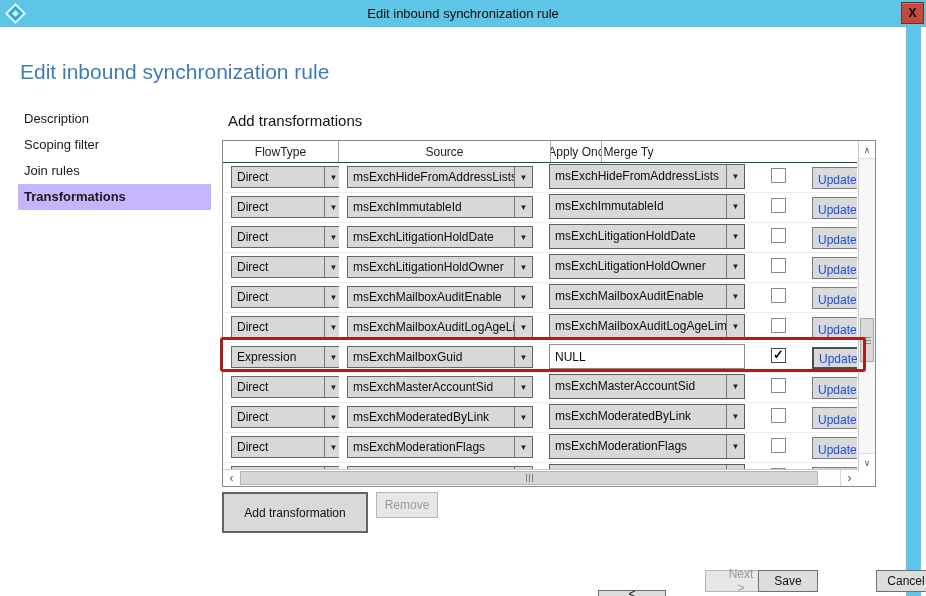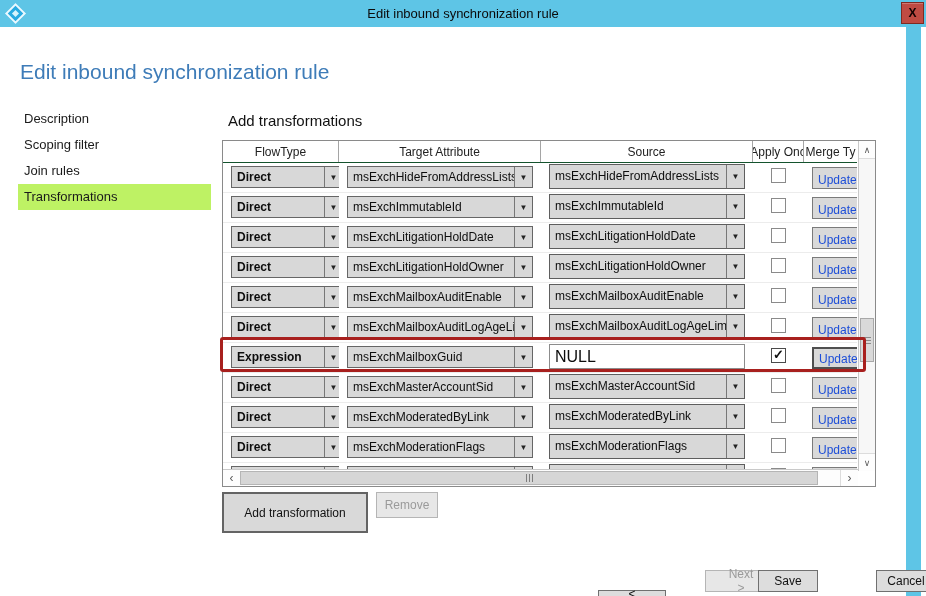--- a/index.html
+++ b/index.html
@@ -16,21 +16,21 @@
   .close-btn{position:absolute;right:2px;top:2px;width:21px;height:20px;background:#bf4b43;
              border:1px solid #7e2a22;color:#120202;font-weight:bold;font-size:12px;
              display:flex;align-items:center;justify-content:center;cursor:default;
              box-shadow:inset 0 1px 0 rgba(255,255,255,.25);text-transform:uppercase;}
   .right-strip{position:absolute;left:906px;top:27px;width:15px;height:569px;background:#5ec5e6;}
 
   
   .page-title{position:absolute;left:20px;top:60px;font-size:21px;font-weight:300;color:#3e7cb8;}
   .sidebar{position:absolute;left:18px;top:106px;width:193px;}
   .sidebar-item{height:26px;line-height:26px;padding-left:6px;font-size:13px;cursor:default;}
-  .sidebar-item.selected{background:#bef264;}
+  .sidebar-item.selected{background:#c4b5fd;font-weight:bold;}
   .section-title{position:absolute;left:228px;top:112px;font-size:15px;color:#111;}
 
   
   .table-frame{position:absolute;left:222px;top:140px;width:654px;height:347px;
                border:1px solid #8a8a8a;box-sizing:border-box;background:#fff;}
   .thead{position:absolute;left:0;top:0;width:634px;height:21px;display:flex;
          border-bottom:1px solid #14532d;background:#fff;}
   .th{box-sizing:border-box;border-right:1px solid #a5a5a5;display:flex;align-items:center;
       justify-content:center;font-size:12px;color:#222;overflow:hidden;white-space:nowrap;}
   .th:last-child{border-right:none;}
@@ -39,28 +39,28 @@
 
   .tbody{position:absolute;left:0;top:22px;width:634px;height:306px;overflow:hidden;}
   .trow{display:flex;height:30px;box-sizing:border-box;border-bottom:1px solid #ececec;}
   .cell{box-sizing:border-box;overflow:hidden;position:relative;}
 
   .combo{display:flex;background:#d8d8d8;border:1px solid #666;box-sizing:border-box;
          height:22px;margin-top:3px;margin-left:8px;cursor:default;}
   .combo .dd-text{flex:1;padding:3px 4px 0 5px;white-space:nowrap;overflow:hidden;font-size:12px;color:#0d0d0d;}
   .combo .dd-arrow{width:17px;border-left:1px solid #777;display:flex;align-items:center;
                    justify-content:center;font-size:8px;color:#222;}
-  .flow-combo{width:112px;font-weight:bold;}
+  .flow-combo{width:112px;}
   .target-combo{width:186px;}
   .source-combo{width:196px;height:25px;margin-top:1px;border-color:#5e5e5e;}
   .source-combo .dd-text{padding-top:4px;}
 
   .source-input{width:196px;height:25px;margin-top:1px;margin-left:8px;box-sizing:border-box;
                 border:1px solid #8c8c8c;background:#fff;font-family:"Liberation Sans",sans-serif;
-                font-size:16px;padding:0 0 0 5px;color:#0d0d0d;}
+                font-size:12px;padding:0 0 0 5px;color:#0d0d0d;}
 
   .checkbox{width:15px;height:15px;box-sizing:border-box;border:1px solid #8a8a8a;background:#fff;
             margin:5px auto 0 auto;position:relative;cursor:default;}
   .checkbox.checked{border-color:#4a4a4a;}
   .checkbox.checked::after{content:"\2713";position:absolute;left:1px;top:-2px;font-size:13px;
             font-weight:bold;color:#111;}
 
   .merge-btn{display:block;width:60px;height:22px;margin-top:4px;margin-left:8px;background:#d9d9d9;
              border:1px solid #7a7a7a;box-sizing:border-box;font-size:12px;color:#1d4ed8;
              text-align:left;padding:3px 0 0 5px;cursor:default;}
@@ -126,21 +126,20 @@
     <div class="sidebar-item">Scoping filter</div>
     <div class="sidebar-item">Join rules</div>
     <div class="sidebar-item selected">Transformations</div>
   </div>
 
   <div class="section-title">Add transformations</div>
 
   <div class="table-frame">
     <div class="thead">
       <div class="th c-flow">FlowType</div>
-      <div class="th c-target">Target Attribute</div>
       <div class="th c-source">Source</div>
       <div class="th c-apply">Apply Onc</div>
       <div class="th c-merge">Merge Ty</div>
     </div>
 
     <div class="tbody">
         <div class="trow">
       <div class="cell c-flow">
         <div class="combo flow-combo">
           <span class="dd-text">Direct</span>

